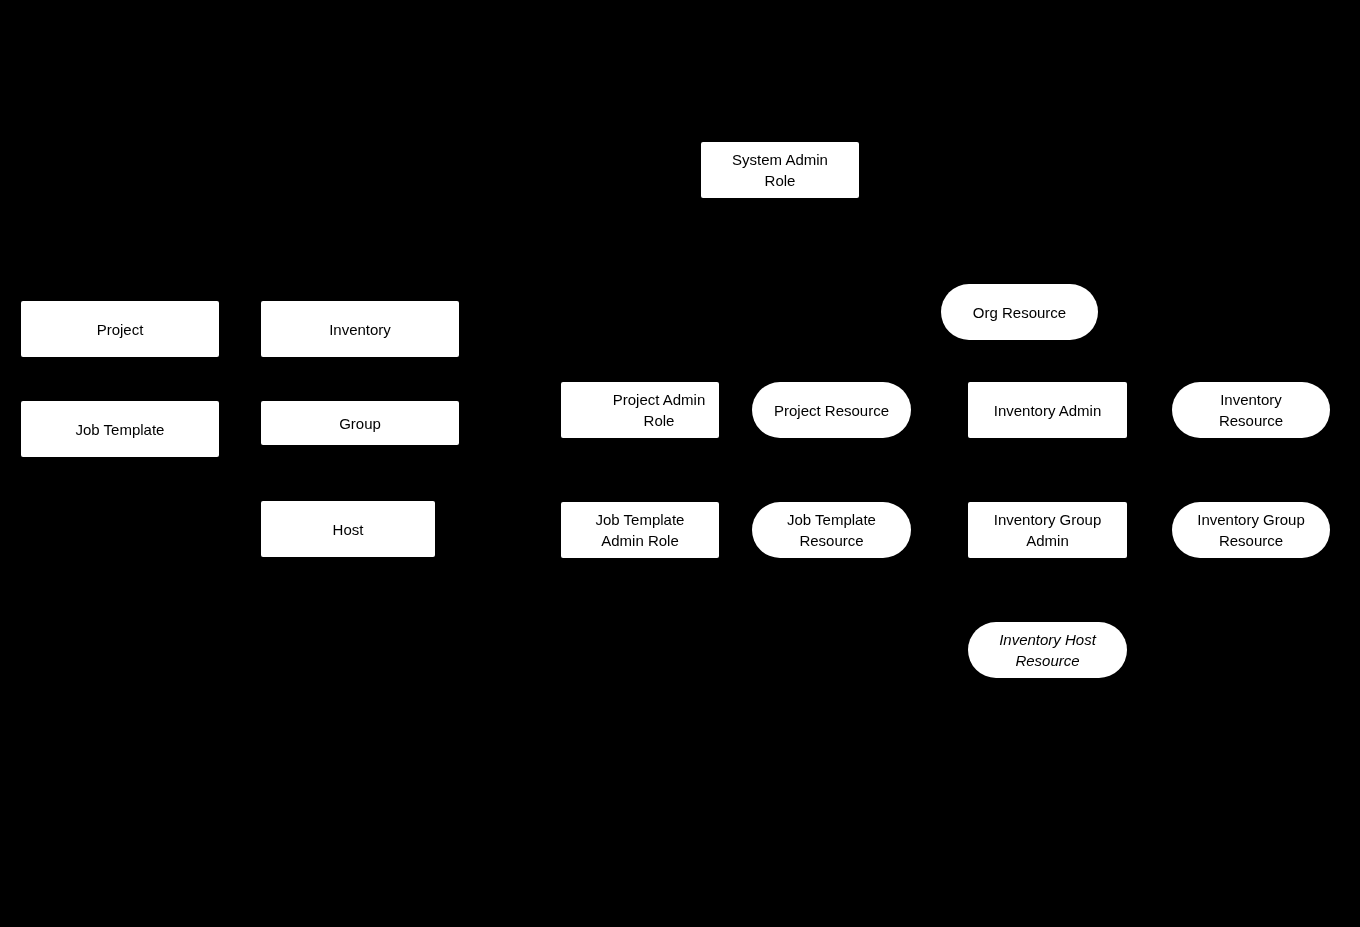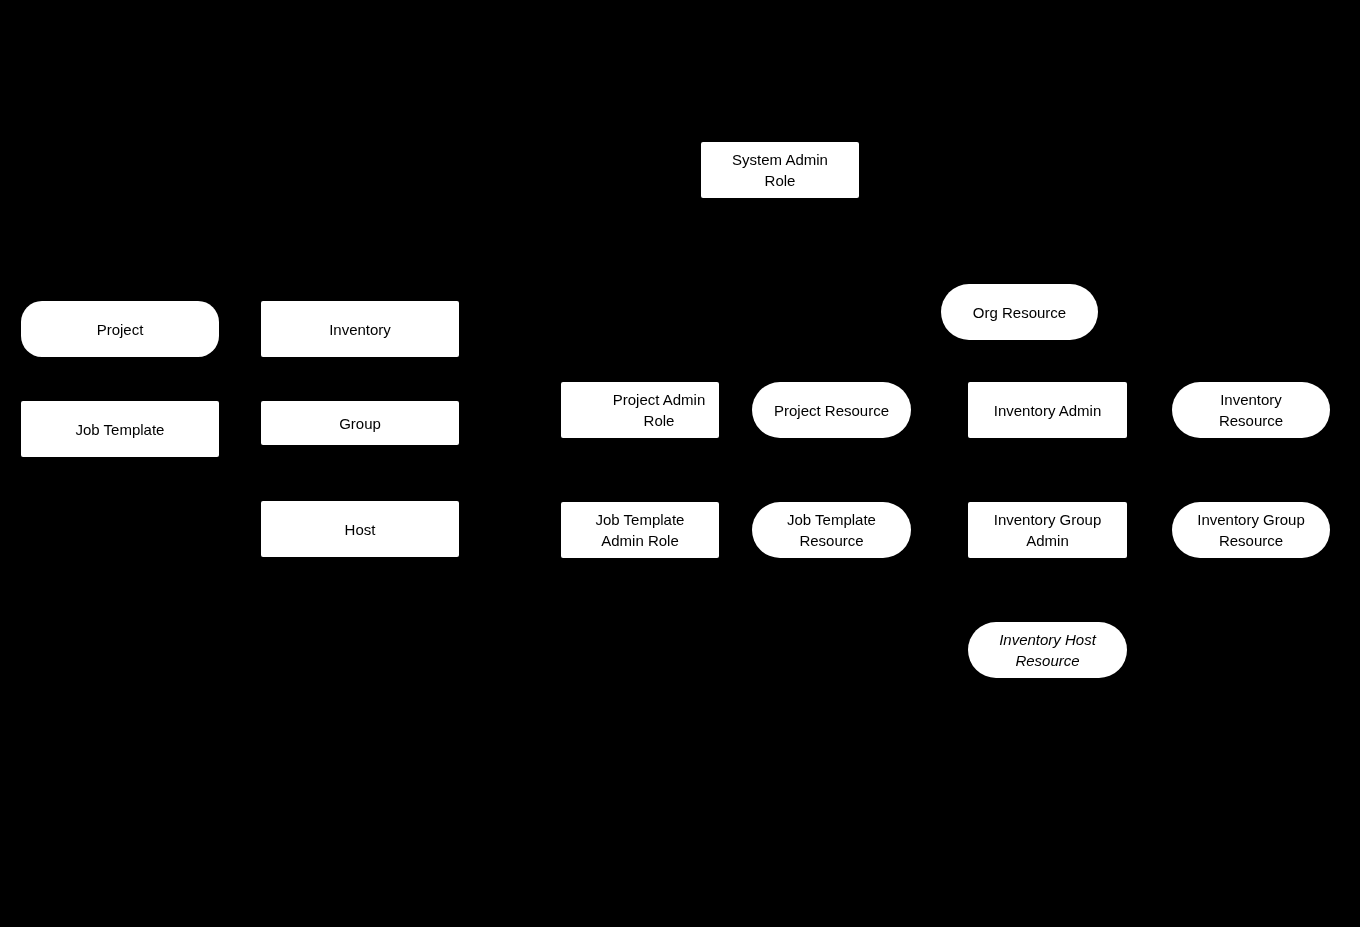--- a/index.html
+++ b/index.html
@@ -40,37 +40,37 @@
   .pill {
     border-radius: 28px;
   }
 </style>
 </head>
 <body>
 
 <div class="diagram-canvas">
 
 
-  <div class="node rect" style="left:21px; top:301px; width:198px; height:56px;border-radius:21px;">
+  <div class="node rect" style="left:21px; top:301px; width:198px; height:56px;">
     <span>Project</span>
   </div>
 
   <div class="node rect" style="left:261px; top:301px; width:198px; height:56px;">
     <span>Inventory</span>
   </div>
 
   <div class="node rect" style="left:21px; top:401px; width:198px; height:56px;">
     <span>Job Template</span>
   </div>
 
   <div class="node rect" style="left:261px; top:401px; width:198px; height:44px;">
     <span>Group</span>
   </div>
 
-  <div class="node rect" style="left:261px; top:501px; width:198px; height:56px;">
+  <div class="node rect" style="left:261px; top:501px; width:174px; height:56px;">
     <span>Host</span>
   </div>
 
   <div class="node rect" style="left:701px; top:142px; width:158px; height:56px;">
     <span>System Admin
 Role</span>
   </div>
 
 
   <div class="node pill" style="left:941px; top:262px; width:157px; height:56px;margin-top:22px;">

